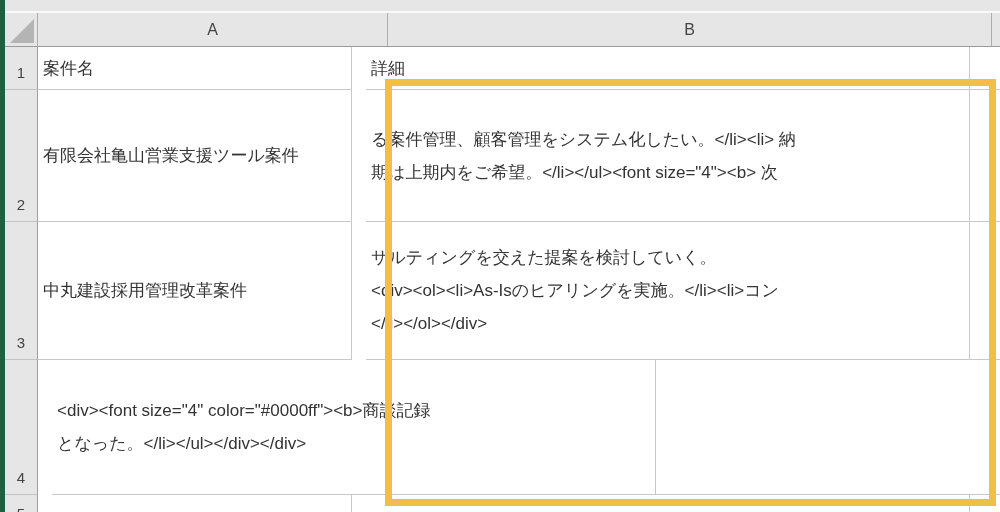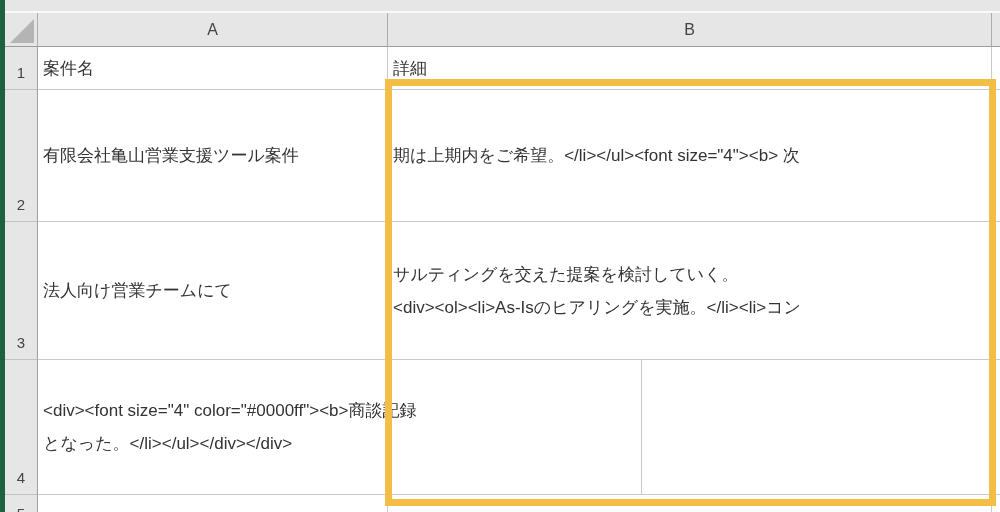--- a/index.html
+++ b/index.html
@@ -18,24 +18,24 @@
   .h-b { width:604px; }
   .h-c { flex:1; border-right:none; }
   .tri { position:absolute; right:3px; bottom:3px; width:0; height:0;
          border-left:24px solid transparent; border-bottom:24px solid #B4B4B4; }
   .grid { position:absolute; left:5px; top:47px; width:995px; }
   .row { display:flex; }
   .r1 { height:43px; } .r2 { height:132px; } .r3 { height:138px; } .r4 { height:135px; } .r5 { height:30px; }
   .rh { width:33px; background:#E6E6E6; border-right:1px solid #9E9E9E; border-bottom:1px solid #C2C2C2;
         display:flex; justify-content:center; align-items:flex-end; padding-bottom:8px; font-size:15px; color:#444; }
   .r5 .rh { align-items:flex-start; padding-top:10px; }
-  .ca { width:350px; border-right:1px solid #C9C9C9; border-bottom:1px solid #C9C9C9;
+  .ca { width:314px; border-right:1px solid #C9C9C9; border-bottom:1px solid #C9C9C9;
         display:flex; align-items:center; padding-left:5px; font-size:17px; }
   .cb { width:604px; border-right:1px solid #C9C9C9; border-bottom:1px solid #C9C9C9;
-        display:flex; flex-direction:column; justify-content:center; padding-left:5px; font-size:17px; }
+        display:flex; flex-direction:column; justify-content:center; padding-left:5px; font-size:17px;margin-left:14px; }
   .cb .bl { line-height:33px; white-space:nowrap; overflow:hidden; }
   .cc { flex:1; border-bottom:1px solid #C9C9C9; background:#fff; }
   .r5 .ca, .r5 .cb, .r5 .cc { border-bottom:none; }
   .selection-border { position:absolute; left:385px; top:79px; width:611px; height:427px;
         border:7px solid #F2BE46; pointer-events:none; z-index:5; }
 </style>
 </head>
 <body>
 
 <div id="canvas">
@@ -72,35 +72,37 @@
     </div>
 
     <div class="row r2">
       <div class="rh">
         <span>2</span>
       </div>
       <div class="ca">
         <span>有限会社亀山営業支援ツール案件</span>
       </div>
       <div class="cb">
+        <div class="bl">る案件管理、顧客管理をシステム化したい。&lt;/li&gt;&lt;li&gt; 納</div>
         <div class="bl">期は上期内をご希望。&lt;/li&gt;&lt;/ul&gt;&lt;font size="4"&gt;&lt;b&gt; 次</div>
       </div>
       <div class="cc"></div>
     </div>
 
     <div class="row r3">
       <div class="rh">
         <span>3</span>
       </div>
       <div class="ca">
-        <span>法人向け営業チームにて</span>
+        <span>中丸建設採用管理改革案件</span>
       </div>
       <div class="cb">
         <div class="bl">サルティングを交えた提案を検討していく。</div>
         <div class="bl">&lt;div&gt;&lt;ol&gt;&lt;li&gt;As-Isのヒアリングを実施。&lt;/li&gt;&lt;li&gt;コン</div>
+        <div class="bl">&lt;/li&gt;&lt;/ol&gt;&lt;/div&gt;</div>
       </div>
       <div class="cc"></div>
     </div>
 
     <div class="row r4">
       <div class="rh">
         <span>4</span>
       </div>
       <div class="cb">
         <div class="bl">&lt;div&gt;&lt;font size="4" color="#0000ff"&gt;&lt;b&gt;商談記録</div>

